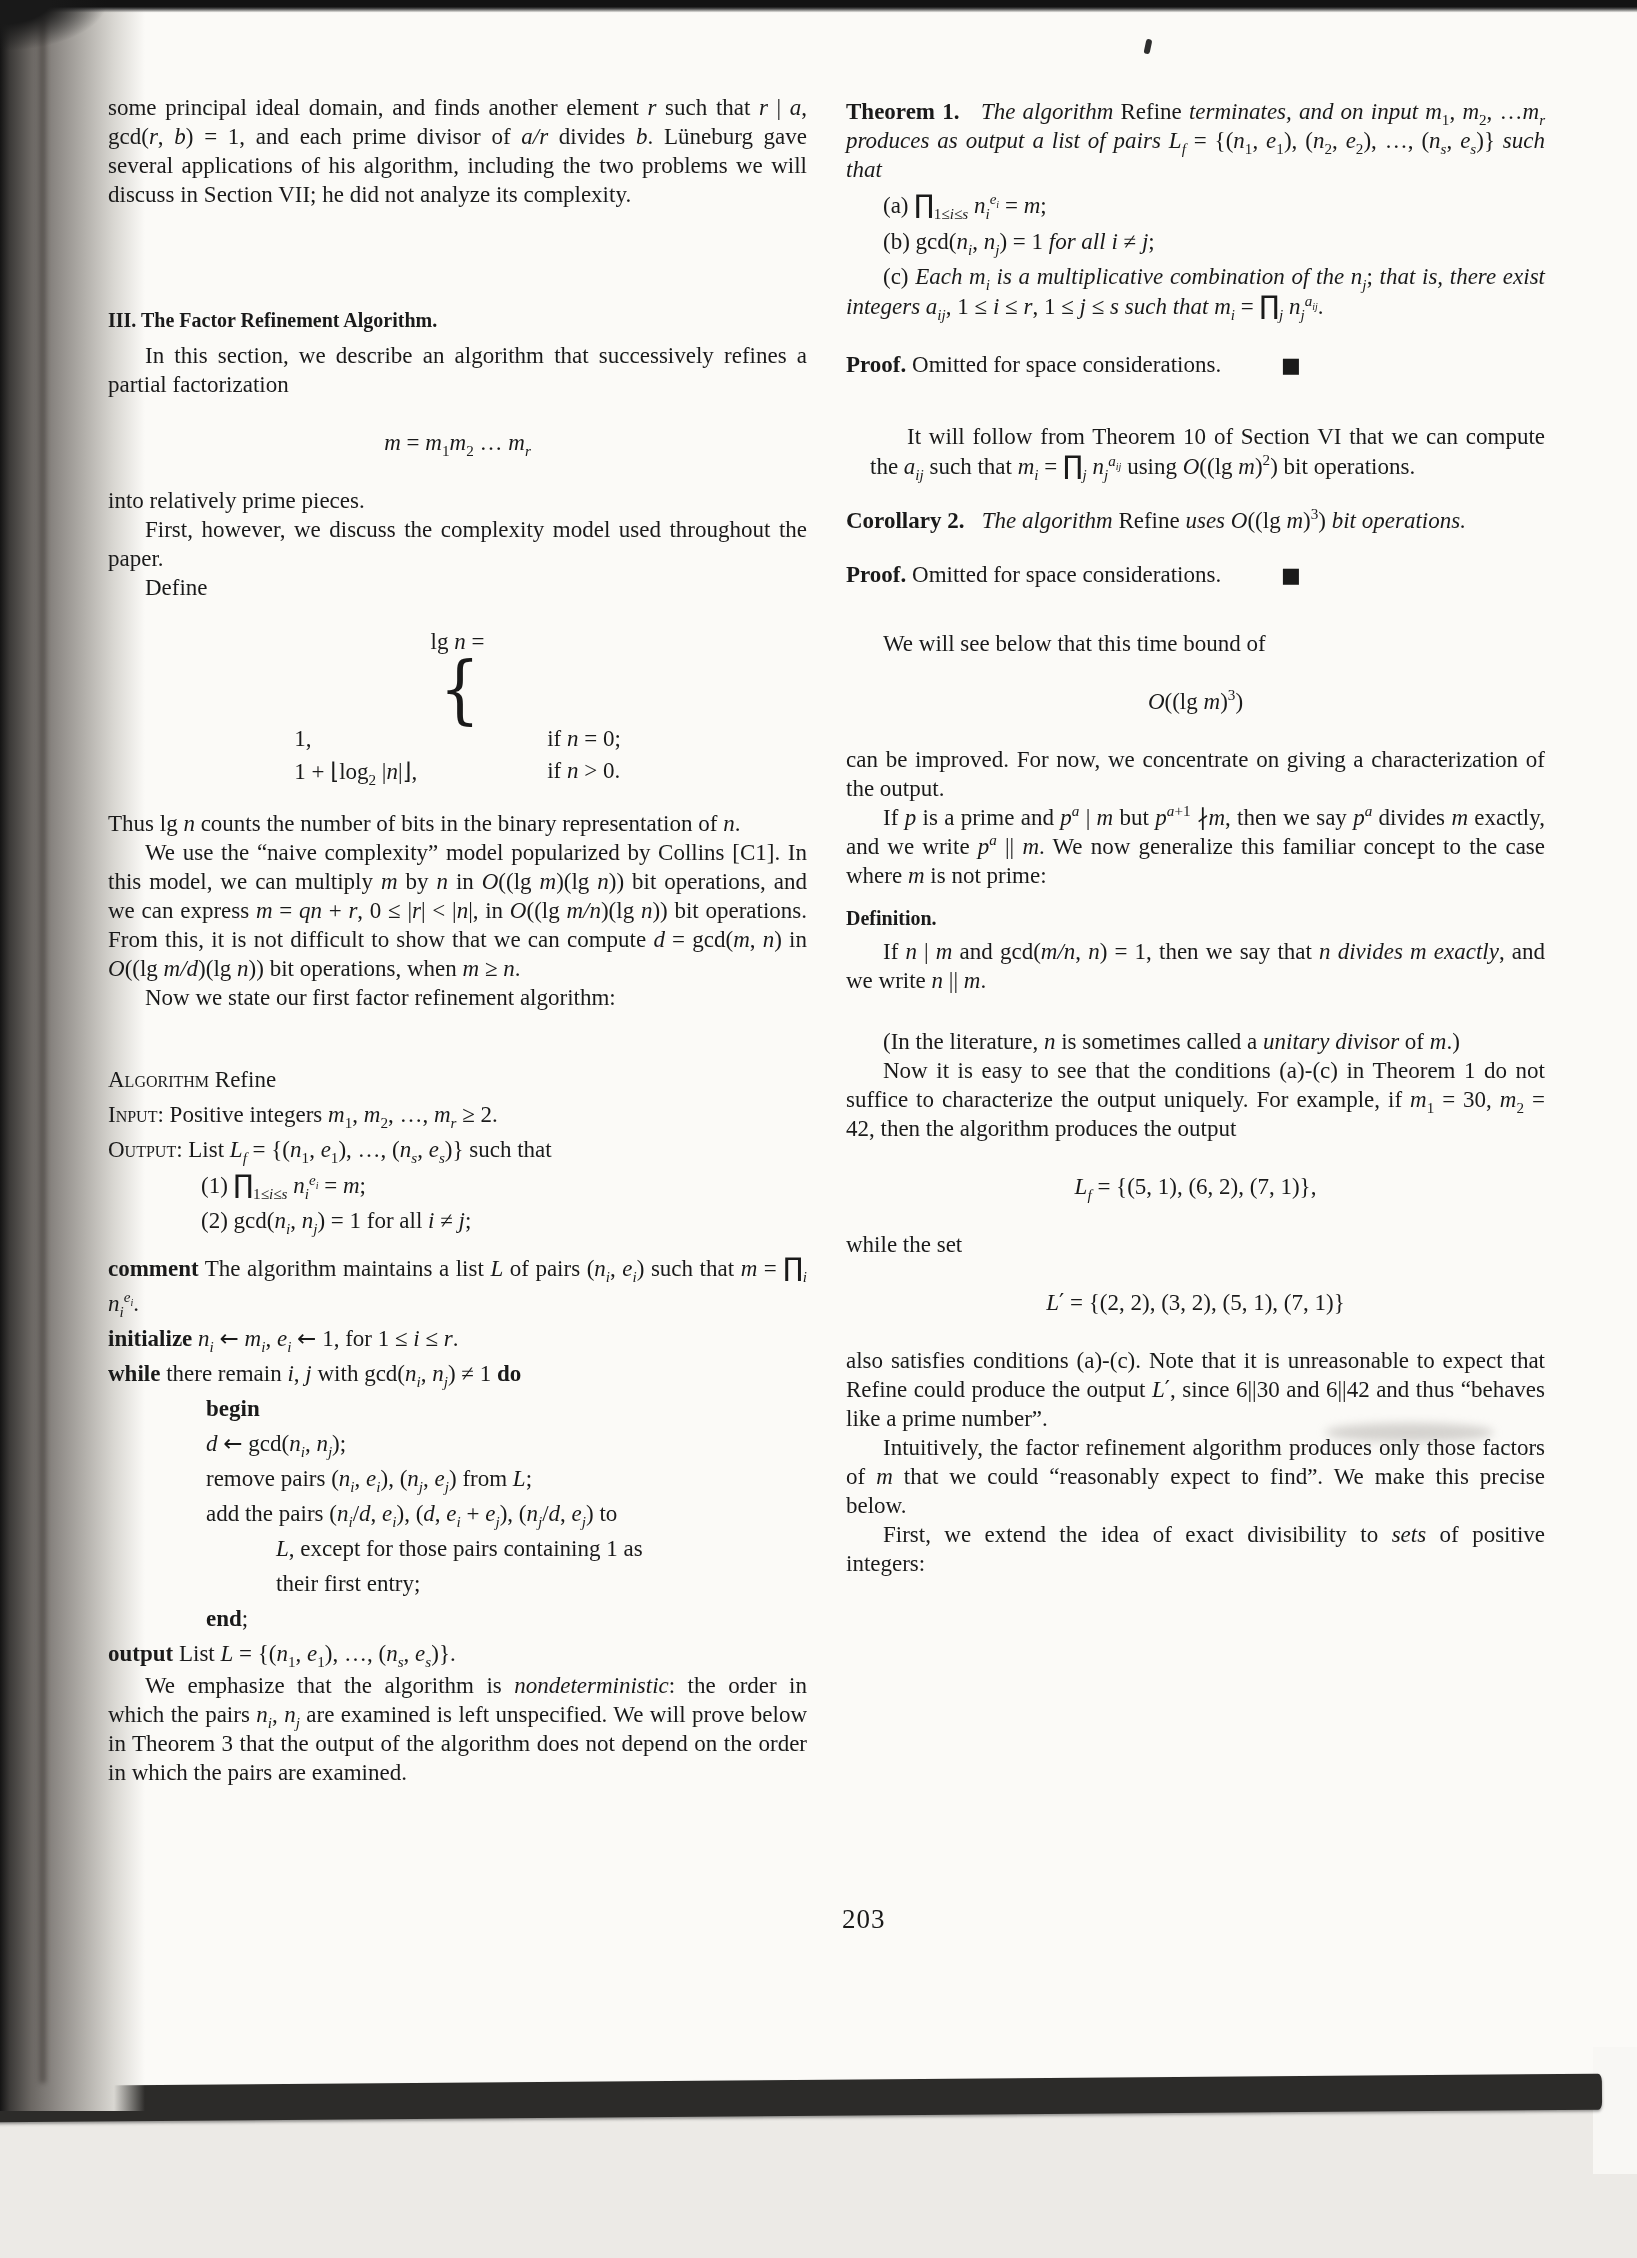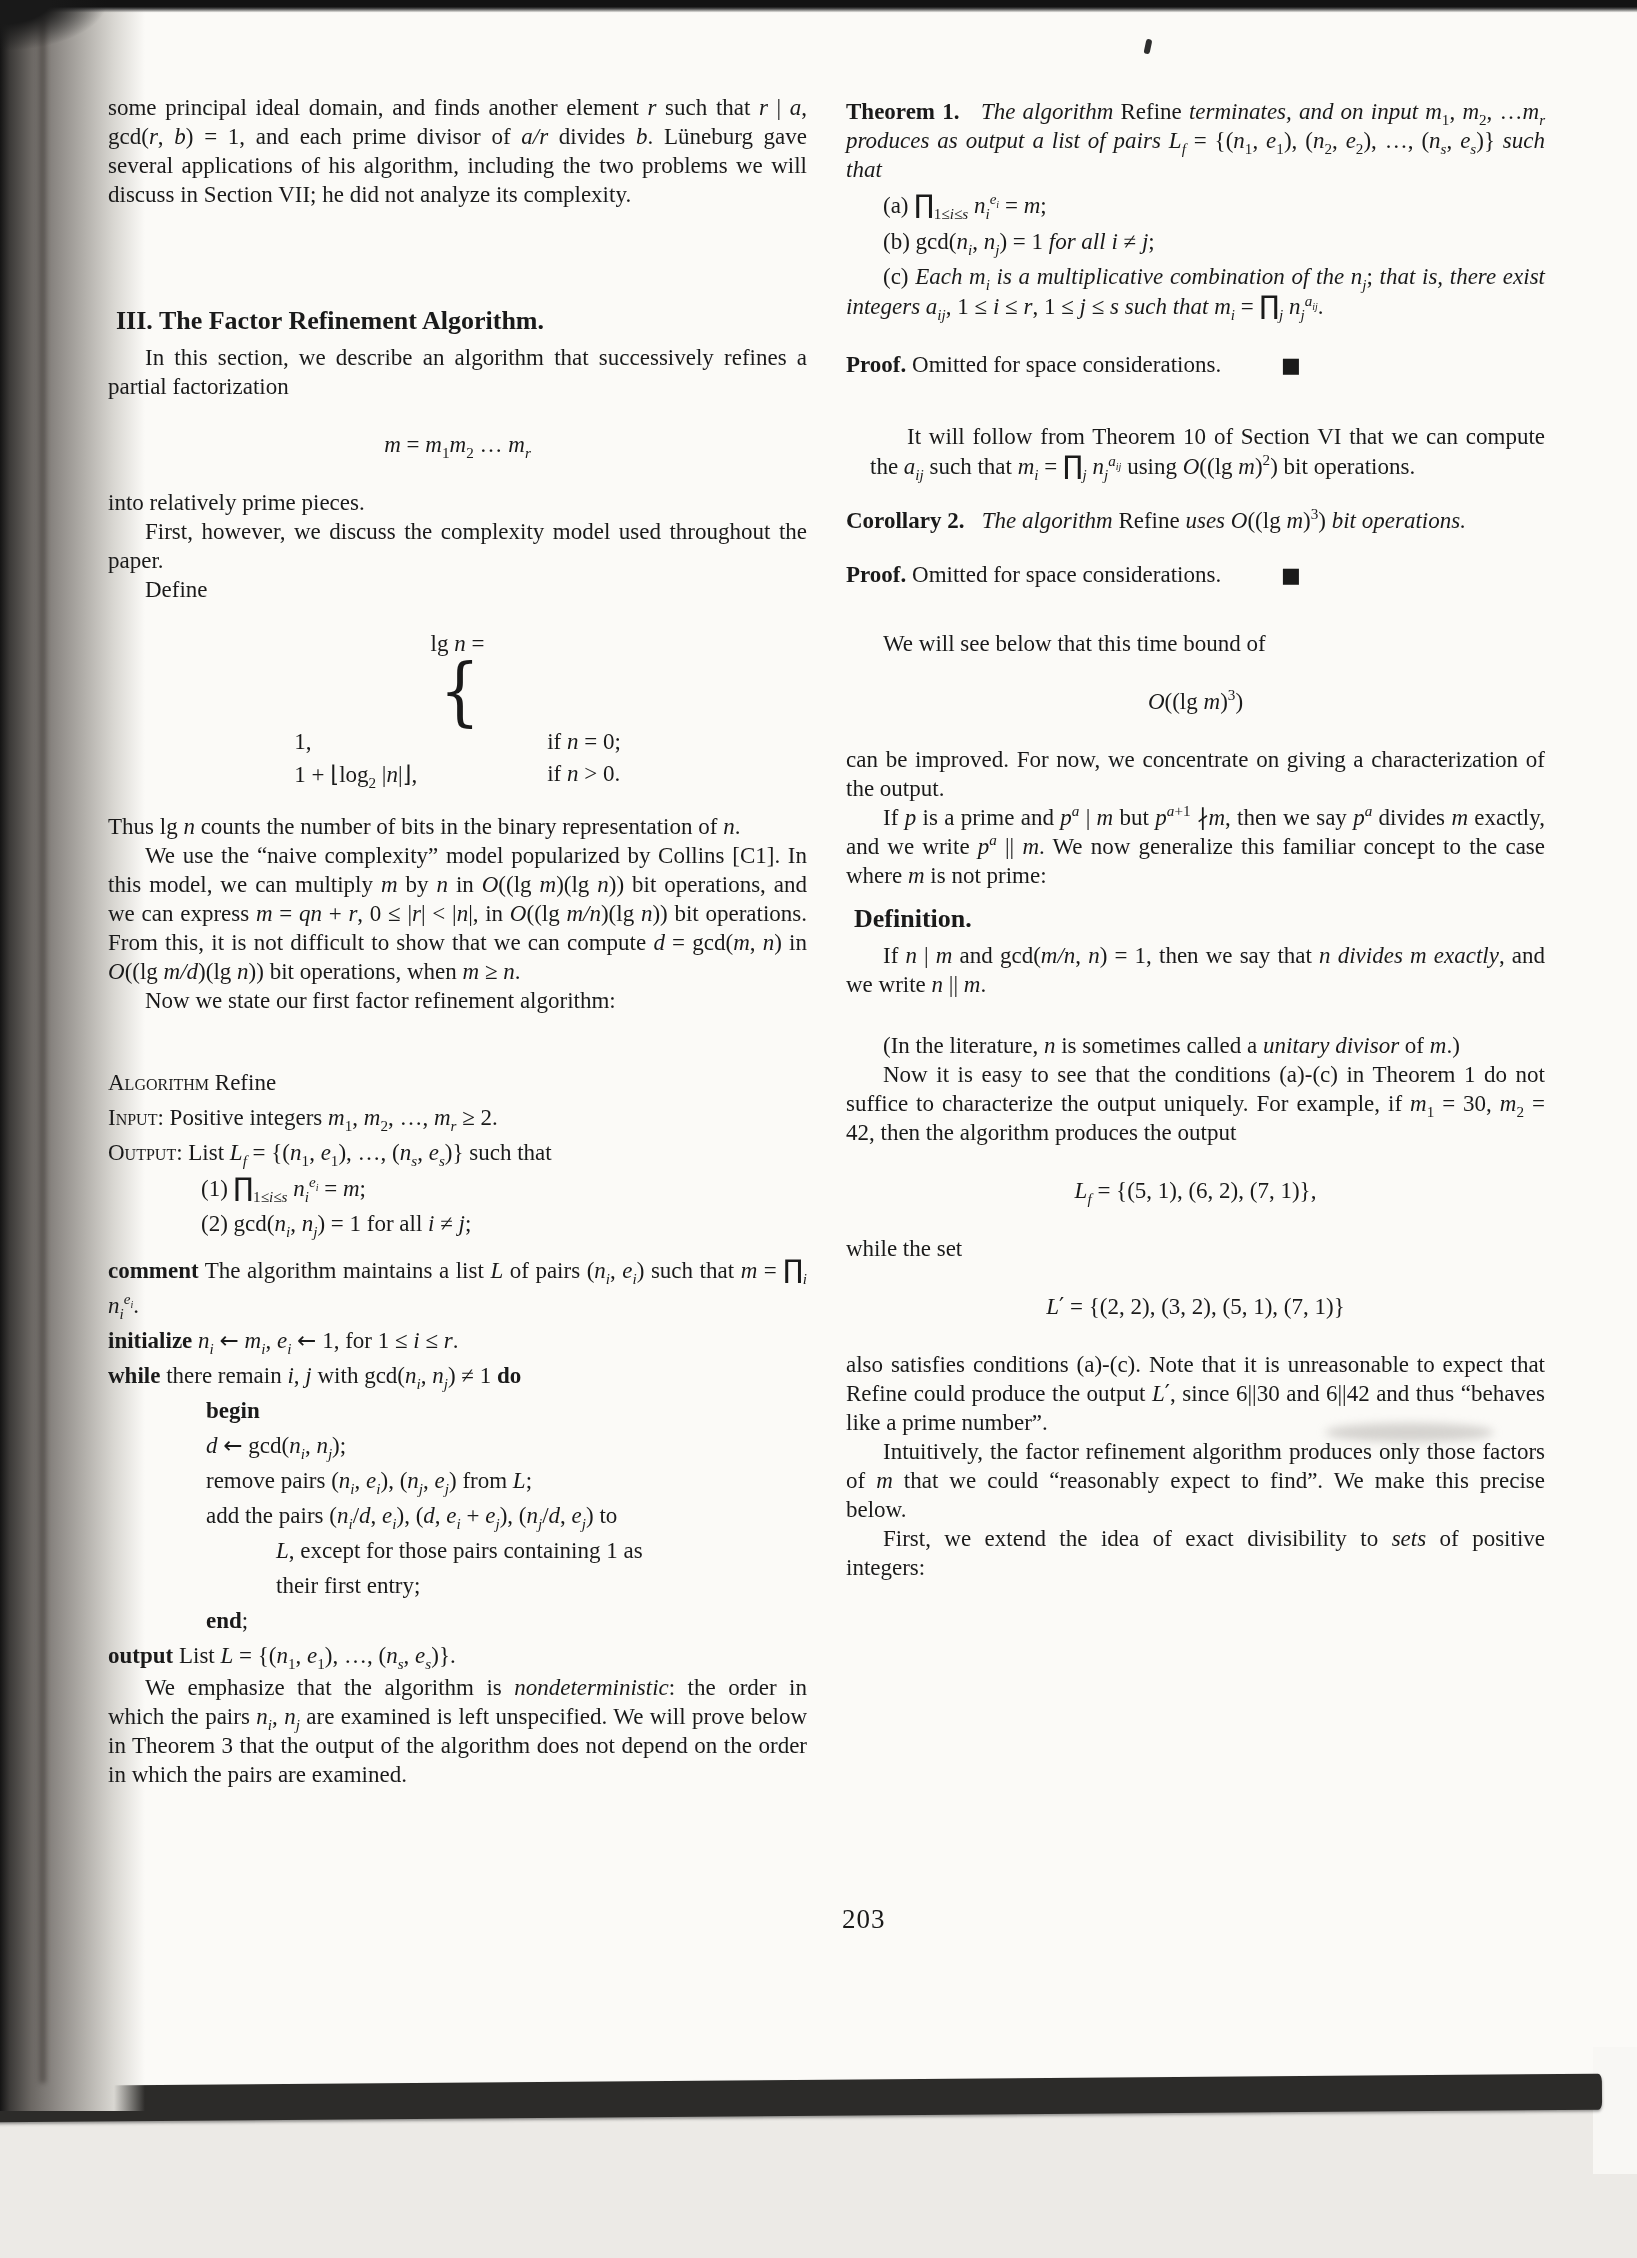--- a/index.html
+++ b/index.html
@@ -94,22 +94,22 @@
     font-size: 23px;
     line-height: 29px;
     text-align: justify;
   }
   .col-left  { left: 108px; top: 93px;  }
   .col-right { left: 846px; top: 97px; }
   p { margin: 0; }
   .indent { text-indent: 37px; }
   .heading {
     font-weight: bold;
-    font-size: 26px;
-    margin: 8px;
+    font-size: 20px;
+    margin: 0;
   }
   .equation {
     text-align: center;
     margin: 29px 0;
   }
   .sc { font-variant: small-caps; }
   .sym, .prod, .qed { font-family: "DejaVu Sans", sans-serif; }
   .prod { font-size: 1.12em; }
   sub, sup { font-size: 66%; line-height: 0; }
   .proof-line { margin-top: 29px; }

